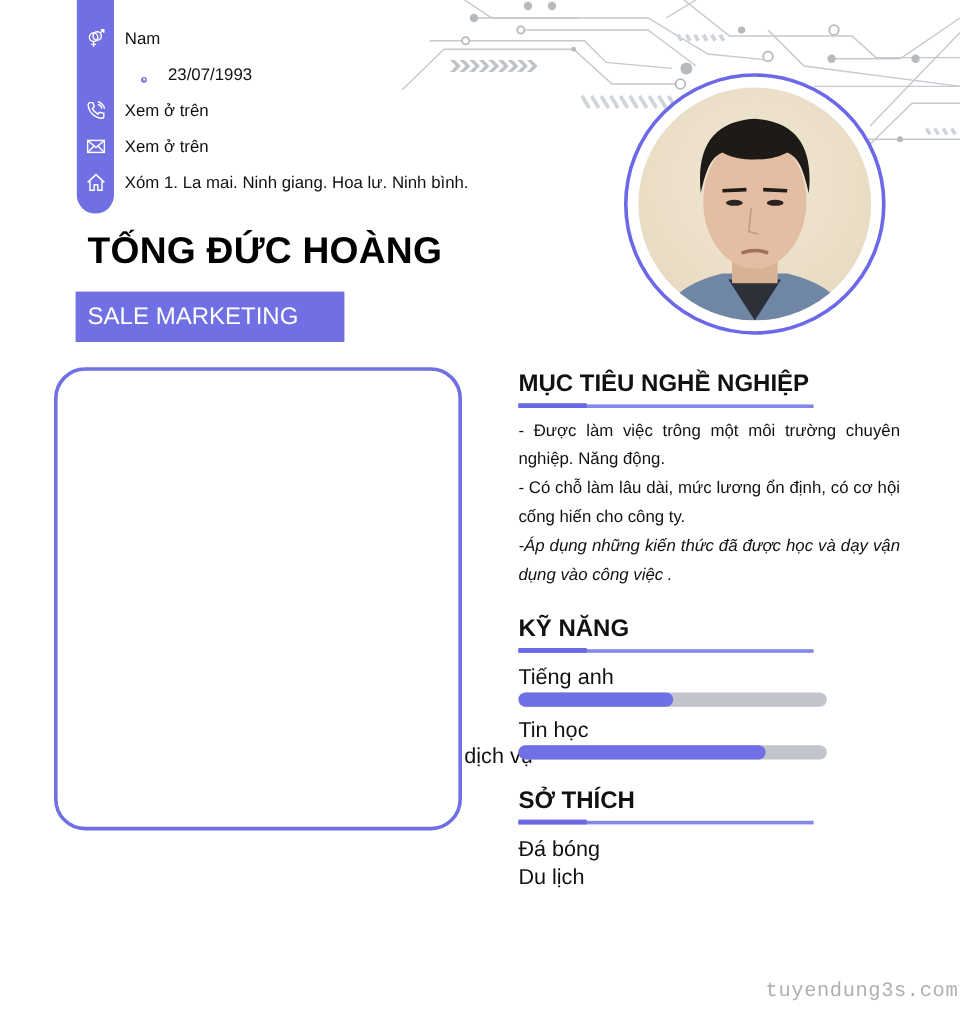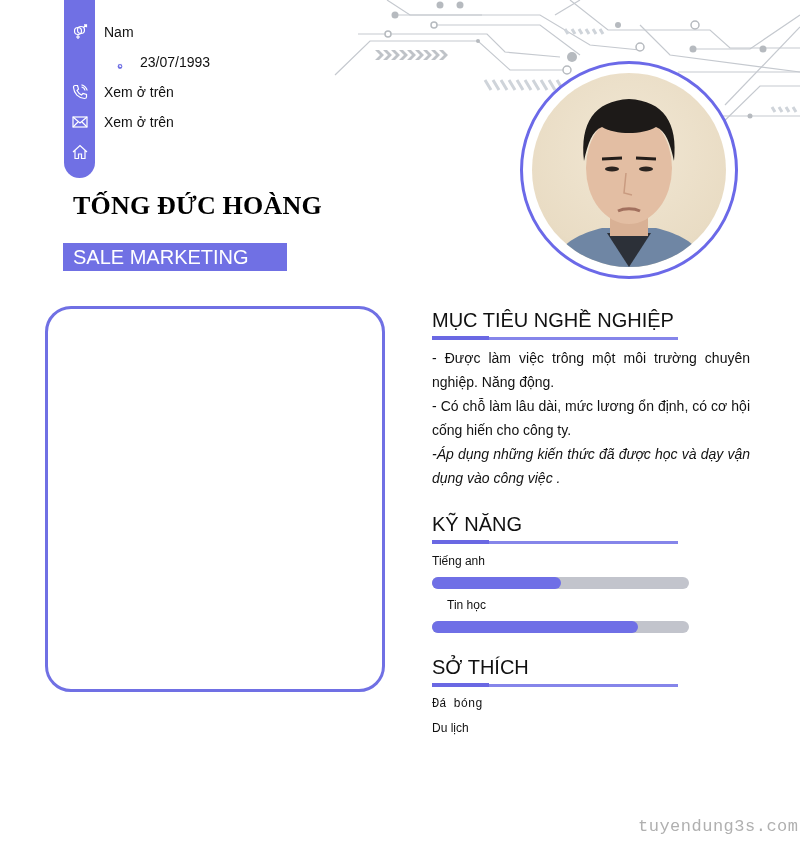--- a/index.html
+++ b/index.html
@@ -11,49 +11,49 @@
     .contact-bar {
       position: absolute; left: 64px; top: 0; width: 31px; height: 178px;
       background: #7070e4; border-radius: 0 0 16px 16px; z-index: 1;
     }
     .contact-row { position: absolute; left: 64px; height: 20px; display: flex; align-items: center; z-index: 2; }
     .contact-row .ic { width: 31px; display: flex; justify-content: center; align-items: center; }
     .contact-row .ic svg { width: 16px; height: 16px; }
     .contact-row .txt { margin-left: 9px; font-size: 14px; color: #111; white-space: nowrap; }
 
     .name {
-      position: absolute; left: 73px; top: 191px; font-size: 26px; font-weight: bold;
-      color: #000; letter-spacing: 0.2px; z-index: 2; white-space: nowrap; font-family: Liberation Serif, serif;
+      position: absolute; left: 73px; top: 191px; font-size: 31px; font-weight: bold;
+      color: #000; letter-spacing: 0.2px; z-index: 2; white-space: nowrap;
     }
     .position-badge {
-      position: absolute; left: 63px; top: 243px; width: 224px; height: 28px;
+      position: absolute; left: 63px; top: 243px; width: 224px; height: 42px;
       background: #7070e4; color: #fff; font-size: 20px; padding-left: 10px;
       display: flex; align-items: center; z-index: 2;
     }
 
     .photo-ring {
       position: absolute; left: 520px; top: 61px; width: 218px; height: 218px;
       border: 3px solid #6b69e8; border-radius: 50%; background: #fff; z-index: 2;
     }
     .photo {
       position: absolute; left: 532px; top: 73px; width: 194px; height: 194px;
       border-radius: 50%; overflow: hidden; z-index: 3;
       background: radial-gradient(circle at 50% 40%, #f1e7d4 0%, #e9dcc4 70%, #ddcfb4 100%);
     }
 
     .left-card {
       position: absolute; left: 45px; top: 306px; width: 340px; height: 386px;
       border: 3px solid #7070e4; border-radius: 26px; background: #fff; z-index: 1;
     }
 
-    .section-title { position: absolute; font-size: 20px; font-weight: normal; color: #111; white-space: nowrap; }
+    .section-title { position: absolute; font-size: 20px; font-weight: bold; color: #111; white-space: nowrap; }
     .section-line { position: absolute; height: 3px; width: 246px; background: #8585ea; }
     .section-line .accent { position: absolute; left: 0; top: -1px; width: 57px; height: 4px; background: #6a68e3; }
 
-    .line-text { position: absolute; font-size: 12px; color: #111; white-space: nowrap; }
+    .line-text { position: absolute; font-size: 18px; color: #111; white-space: nowrap; }
     .bold { font-weight: bold; }
 
     .para { position: absolute; left: 432px; width: 318px; font-size: 14px; line-height: 24px; color: #111; text-align: justify; }
 
     .skill-track { position: absolute; left: 432px; width: 257px; height: 12px; border-radius: 6px; background: #c2c4cc; }
     .skill-fill { height: 12px; border-radius: 6px; background: #6f6fe6; }
 
     .watermark {
       position: absolute; left: 638px; top: 817px; font-family: "Liberation Mono", "DejaVu Sans Mono", monospace;
       font-size: 17px; color: #b0b0b0; letter-spacing: 0.5px;
@@ -149,20 +149,21 @@
       </svg>
   </span>
   <span class="txt">Xem ở trên</span>
 </div>
 <div class="contact-row" style="top:142px;">
   <span class="ic">
     <svg viewBox="0 0 16 16" fill="none" stroke="#fff" stroke-width="1.2">
         <path d="M1 8 L8 1.5 L15 8 M3 6.5 V14.5 H6.5 V10 H9.5 V14.5 H13 V6.5"></path>
       </svg>
   </span>
+  <span class="txt">Xóm 1. La mai. Ninh giang. Hoa lư. Ninh bình.</span>
 </div>
 
 <div class="name">TỐNG ĐỨC HOÀNG</div>
 <div class="position-badge">SALE MARKETING</div>
 
 <div class="photo-ring"></div>
 <div class="photo">
   <svg viewBox="0 0 194 194" width="194" height="194">
     <path d="M 20 194 C 25 170 50 160 70 155 L 124 155 C 144 160 170 170 174 194 Z" fill="#6f86a4"></path>
     <path d="M 75 160 L 97 194 L 119 160 Z" fill="#2c3038"></path>
@@ -208,25 +209,25 @@
 <div class="para" style="top:442px;font-style:italic;">-Áp dụng những kiến thức đã được học và dạy vận dụng vào công việc .</div>
 
 <div class="section-title" style="left:432px; top:513px;">KỸ NĂNG</div>
 <div class="section-line" style="left:432px; top:541px;">
     <span class="accent"></span>
   </div>
 <div class="line-text" style="left:432px; top:554px;">Tiếng anh</div>
 <div class="skill-track" style="top:577px;">
     <div class="skill-fill" style="width:50%;"></div>
   </div>
-<div class="line-text" style="left:432px; top:598px;margin-left:15px;">Tin học</div>
+<div class="line-text" style="left:432px; top:598px;">Tin học</div>
 <div class="skill-track" style="top:621px;">
     <div class="skill-fill" style="width:80%;"></div>
   </div>
 
 <div class="section-title" style="left:432px; top:656px;">SỞ THÍCH</div>
 <div class="section-line" style="left:432px; top:684px;">
     <span class="accent"></span>
   </div>
-<div class="line-text" style="left:432px; top:697px;font-family:Liberation Mono, monospace;">Đá bóng</div>
+<div class="line-text" style="left:432px; top:697px;">Đá bóng</div>
 <div class="line-text" style="left:432px; top:721px;">Du lịch</div>
 
 <div class="watermark">tuyendung3s.com</div>
 
 </body></html>

